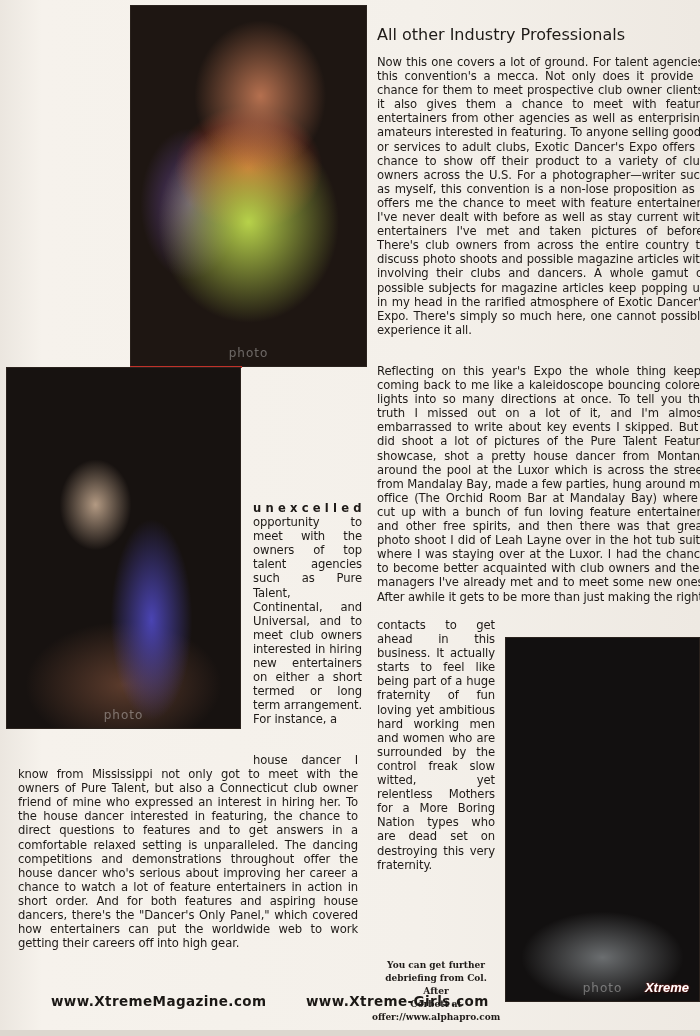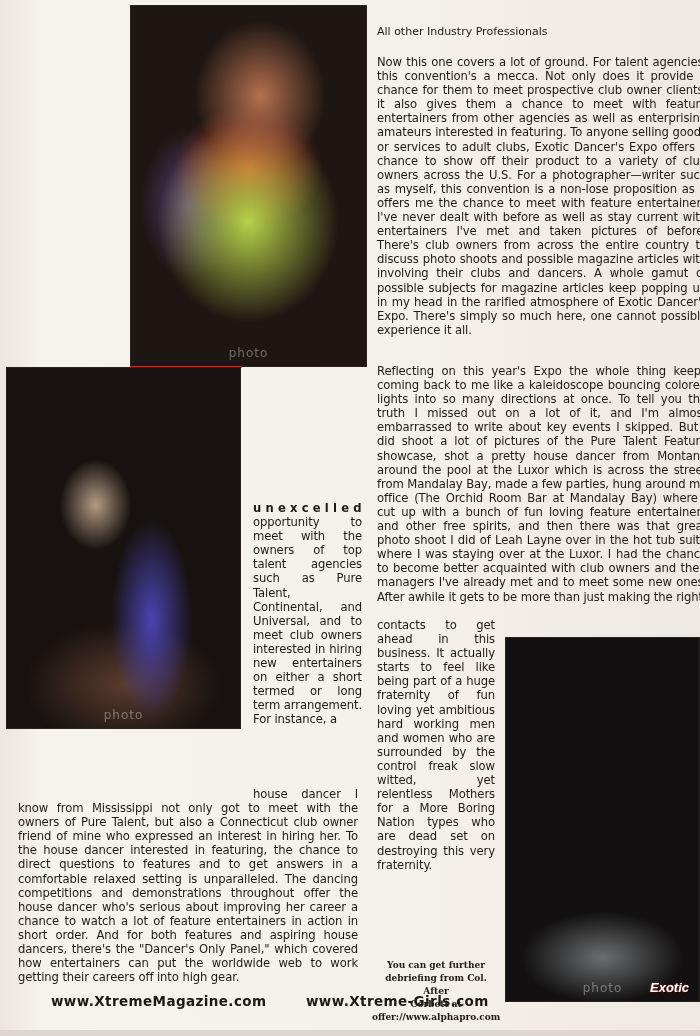--- a/index.html
+++ b/index.html
@@ -51,28 +51,28 @@
     position: absolute; right: 10px; bottom: 6px;
     font: italic bold 13px "Liberation Sans", sans-serif; color: #fff;
     text-shadow: 0 0 2px #c0322a, 1px 1px 0 #000;
   }
   .text {
     position: absolute; font-size: 11.6px; line-height: 14.1px; text-align: justify;
     letter-spacing: -0.1px;
   }
   .text p { margin: 0; }
   .heading {
-    position: absolute; left: 377px; top: 25px; font-size: 11px; color: #1e1a17;
+    position: absolute; left: 377px; top: 25px; font-size: 16px; color: #1e1a17;
   }
   .col-right-1 { left: 377px; top: 55px; width: 330px; }
   .col-right-2 { left: 377px; top: 364px; width: 330px; }
   .col-right-3 { left: 377px; top: 618px; width: 118px; }
   .col-mid { left: 253px; top: 501px; width: 109px; }
   .col-mid .spaced { letter-spacing: 4.2px; font-weight: bold; }
-  .col-bottom { left: 18px; top: 787px; width: 340px; }
+  .col-bottom { left: 18px; top: 753px; width: 340px; }
   .col-bottom p:first-child { text-indent: 235px; }
   .sidebar-credit {
     position: absolute; left: 372px; top: 920px; width: 128px;
     text-align: center; font: bold 9px/13px "DejaVu Serif", serif; color: #1e1a17; margin-top: 39px;
   }
   .footer-url {
     position: absolute; top: 993px; font: bold 13.5px "DejaVu Sans", sans-serif;
     letter-spacing: 0.4px; color: #1b1815;
   }
   .footer-left { left: 27px; margin-left: 24px; }
@@ -90,21 +90,21 @@
   <span class="photo-label">photo</span>
 </div>
 <div class="photo-top-redline"></div>
 
 <div class="photo photo-left">
   <span class="photo-label">photo</span>
 </div>
 
 <div class="photo photo-right">
   <span class="photo-label">photo</span>
-  <span class="logo-xtreme">Exotic</span>
+  <span class="logo-xtreme">Xtreme</span>
 </div>
 
 <div class="heading">All other Industry Professionals</div>
 
 <div class="text col-right-1">
   <p>Now this one covers a lot of ground. For talent agencies, this convention's a mecca. Not only does it provide a chance for them to meet prospective club owner clients, it also gives them a chance to meet with feature entertainers from other agencies as well as enterprising amateurs interested in featuring. To anyone selling goods or services to adult clubs, Exotic Dancer's Expo offers a chance to show off their product to a variety of club owners across the U.S. For a photographer—writer such as myself, this convention is a non-lose proposition as it offers me the chance to meet with feature entertainers I've never dealt with before as well as stay current with entertainers I've met and taken pictures of before. There's club owners from across the entire country to discuss photo shoots and possible magazine articles with involving their clubs and dancers. A whole gamut of possible subjects for magazine articles keep popping up in my head in the rarified atmosphere of Exotic Dancer's Expo. There's simply so much here, one cannot possibly experience it all.</p>
 </div>
 
 <div class="text col-right-2">
   <p>Reflecting on this year's Expo the whole thing keeps coming back to me like a kaleidoscope bouncing colored lights into so many directions at once. To tell you the truth I missed out on a lot of it, and I'm almost embarrassed to write about key events I skipped. But I did shoot a lot of pictures of the Pure Talent Feature showcase, shot a pretty house dancer from Montana around the pool at the Luxor which is across the street from Mandalay Bay, made a few parties, hung around my office (The Orchid Room Bar at Mandalay Bay) where I cut up with a bunch of fun loving feature entertainers and other free spirits, and then there was that great photo shoot I did of Leah Layne over in the hot tub suite where I was staying over at the Luxor. I had the chance to become better acquainted with club owners and their managers I've already met and to meet some new ones. After awhile it gets to be more than just making the right</p>

